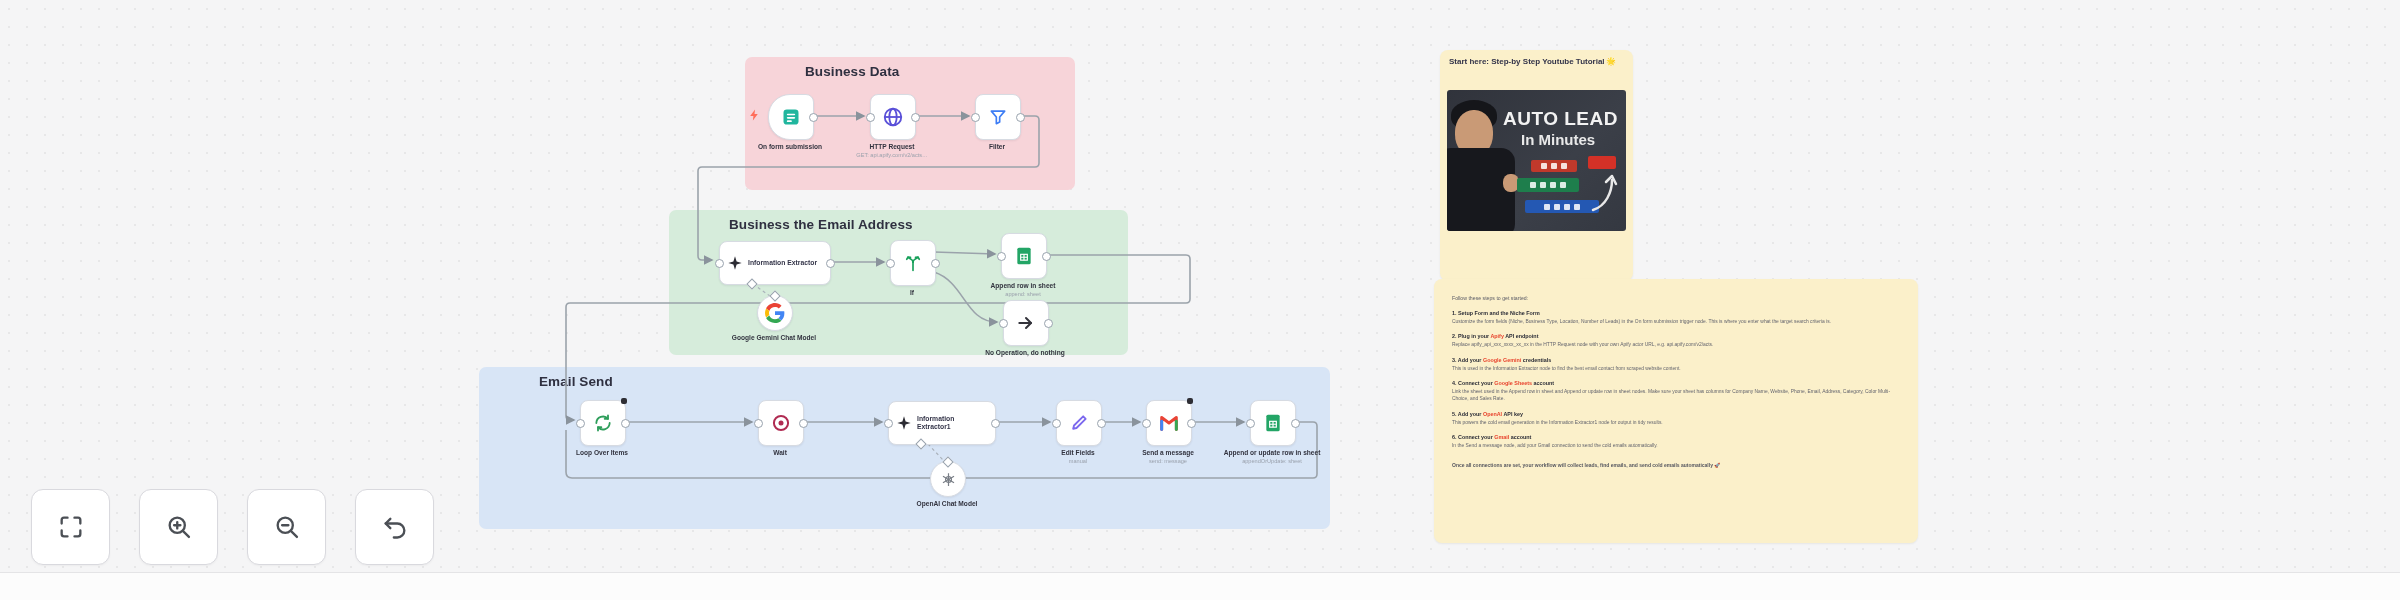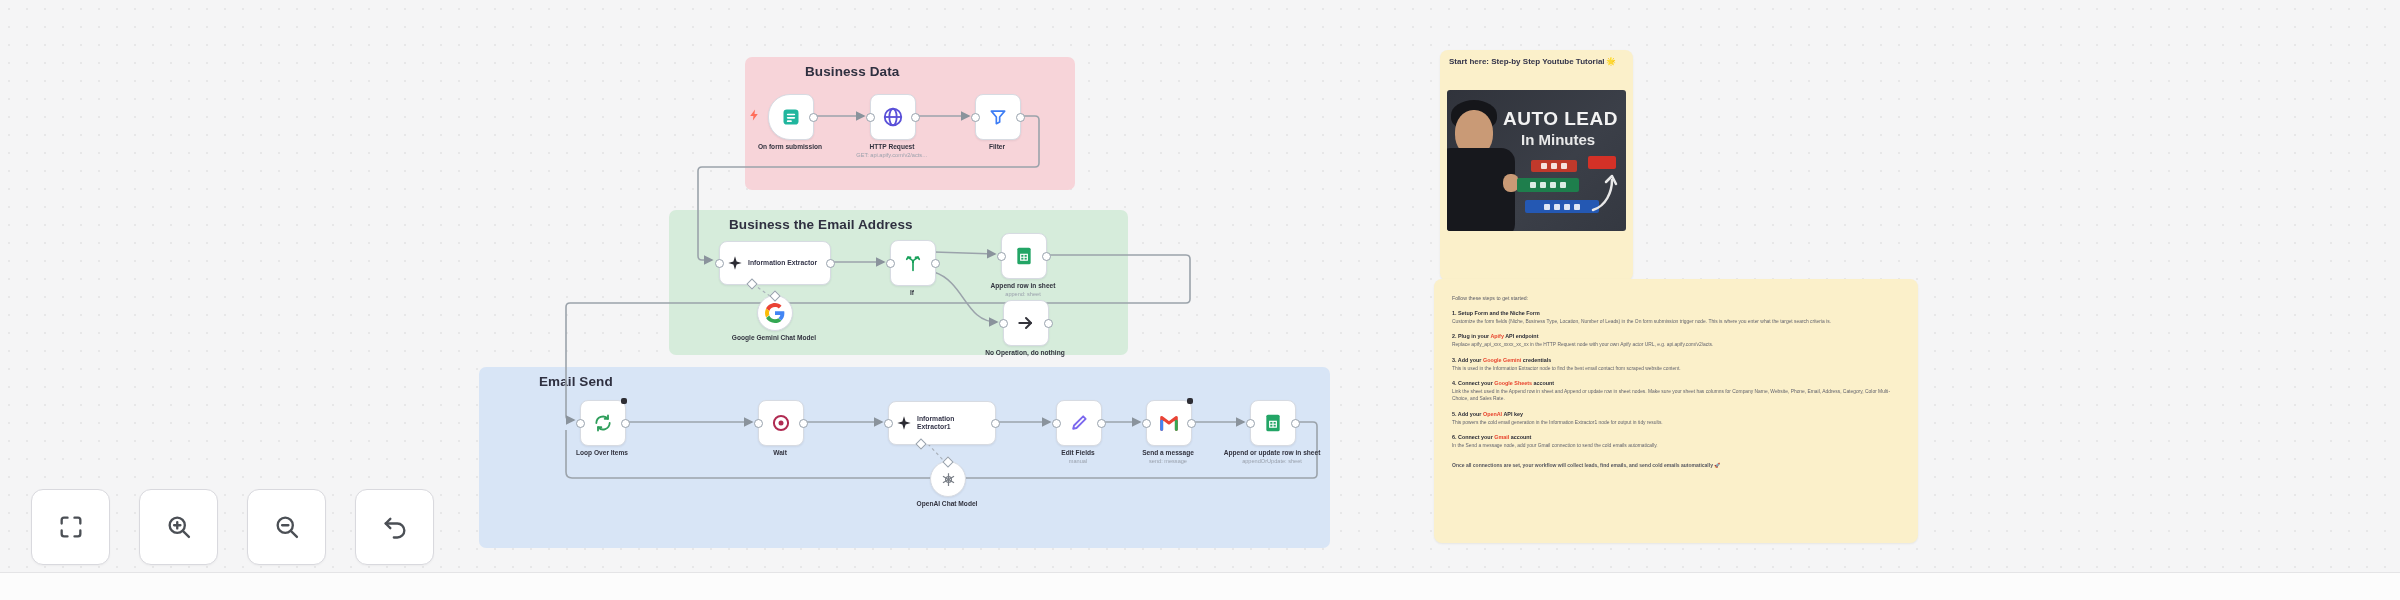--- a/index.html
+++ b/index.html
@@ -60,21 +60,21 @@
 <body>
 
 <div class="stage">
 
   <div class="group" id="g0" style="left: 745px; top: 57px; width: 330px; height: 133px; background: rgb(247, 212, 217);">
     <div class="gtitle">Business Data</div>
   </div>
   <div class="group" id="g1" style="left: 669px; top: 210px; width: 459px; height: 145px; background: rgb(214, 236, 219);">
     <div class="gtitle">Business the Email Address</div>
   </div>
-  <div class="group" id="g2" style="left: 479px; top: 367px; width: 851px; height: 181px; background: rgb(216, 229, 246);">
+  <div class="group" id="g2" style="left: 479px; top: 367px; width: 851px; height: 162px; background: rgb(216, 229, 246);">
     <div class="gtitle">Email Send</div>
   </div>
 
   <svg class="edges" width="2400" height="600">
     <defs>
       <marker id="arr" markerWidth="7" markerHeight="7" refX="5" refY="3" orient="auto">
         <path d="M0 0L6 3L0 6z" fill="#8a939c"></path>
       </marker>
     </defs>
     <g fill="none" stroke="#9ba3ab" stroke-width="1.6">

